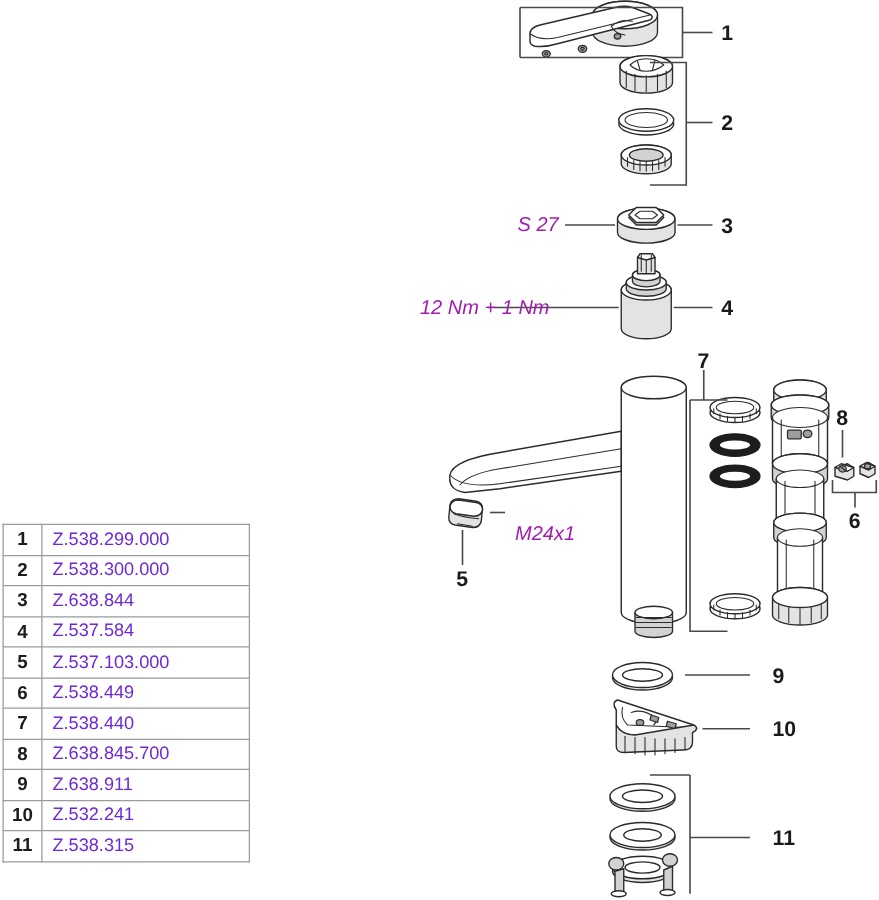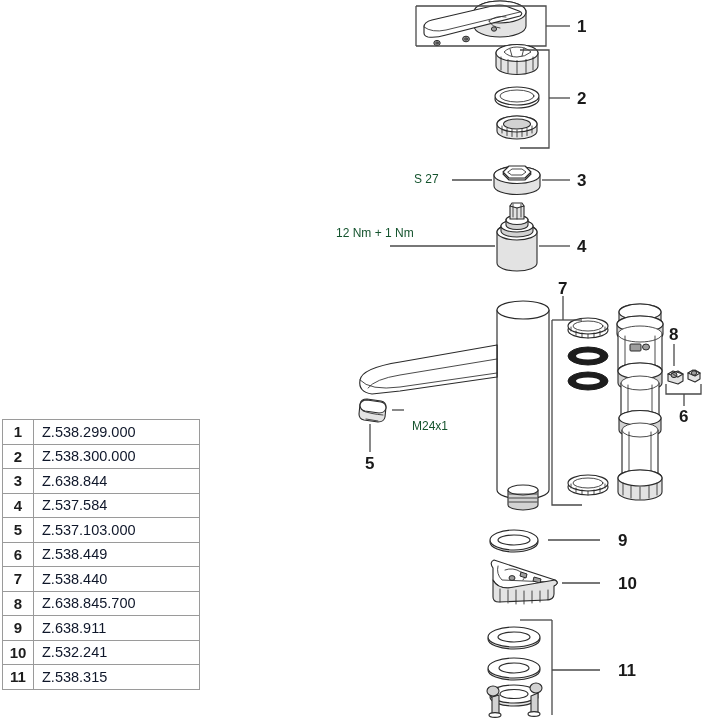--- a/index.html
+++ b/index.html
@@ -14,21 +14,21 @@
   .parts-table{
     position:absolute;left:2px;top:419px;width:198px;
     border-collapse:collapse;
     background:#fff;
   }
   .parts-table td{
     border:1px solid #9a9a9a;
     height:23.5px;
     padding:0 0 0 8px;
     font-size:14.5px;
-    color:#0f172a;
+    color:#6d28d9;
     vertical-align:middle;
     line-height:1;
   }
   .parts-table td.num{
     width:30px;
     text-align:center;
     padding:0;
     font-weight:bold;
     color:#1d1d1d;
     font-size:15px;
@@ -39,24 +39,25 @@
     position:absolute;
     font-size:17px;
     font-weight:bold;
     color:#1a1a1a;
     line-height:1;
     white-space:nowrap;
   }
   
   .anno{
     position:absolute;
-    font-size:12px;
-    color:#14532d;
+    font-size:16px;
+    color:#a21caf;
     line-height:1;
     white-space:nowrap;
+    font-style:italic;
   }
 </style>
 </head>
 <body>
 
 <svg id="diagram" viewBox="0 0 703 720">
   <defs>
     <style>
       .ln   { fill:none; stroke:#2b2b2b; stroke-width:1.15; stroke-linecap:round; stroke-linejoin:round; }
       .lnT  { fill:none; stroke:#2b2b2b; stroke-width:0.85; stroke-linecap:round; stroke-linejoin:round; }
@@ -370,21 +371,21 @@
 <div class="callout" style="left:577px;top:238px;">4</div>
 <div class="callout" style="left:365px;top:455px;">5</div>
 <div class="callout" style="left:679px;top:408px;">6</div>
 <div class="callout" style="left:558px;top:280px;">7</div>
 <div class="callout" style="left:669px;top:326px;">8</div>
 <div class="callout" style="left:618px;top:532px;">9</div>
 <div class="callout" style="left:618px;top:575px;">10</div>
 <div class="callout" style="left:618px;top:662px;">11</div>
 
 <div class="anno" style="left:414px;top:173px;">S 27</div>
-<div class="anno" style="left:336px;top:227px;">12 Nm + 1 Nm</div>
+<div class="anno" style="left:336px;top:239px;">12 Nm + 1 Nm</div>
 <div class="anno" style="left:412px;top:420px;">M24x1</div>
 
 <table class="parts-table">
   <tbody>
     <tr>
       <td class="num">1</td>
       <td>Z.538.299.000</td>
     </tr>
     <tr>
       <td class="num">2</td>

